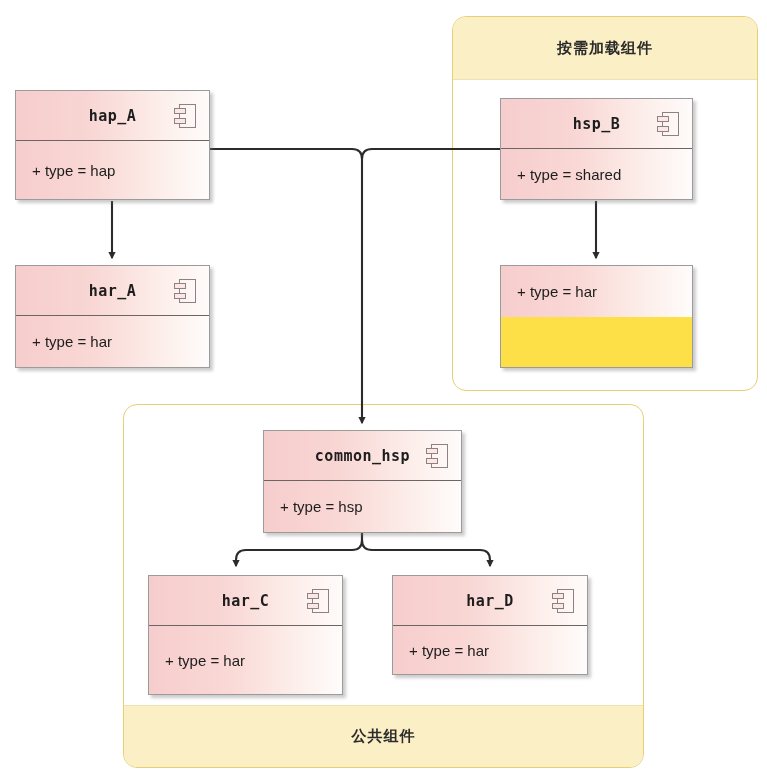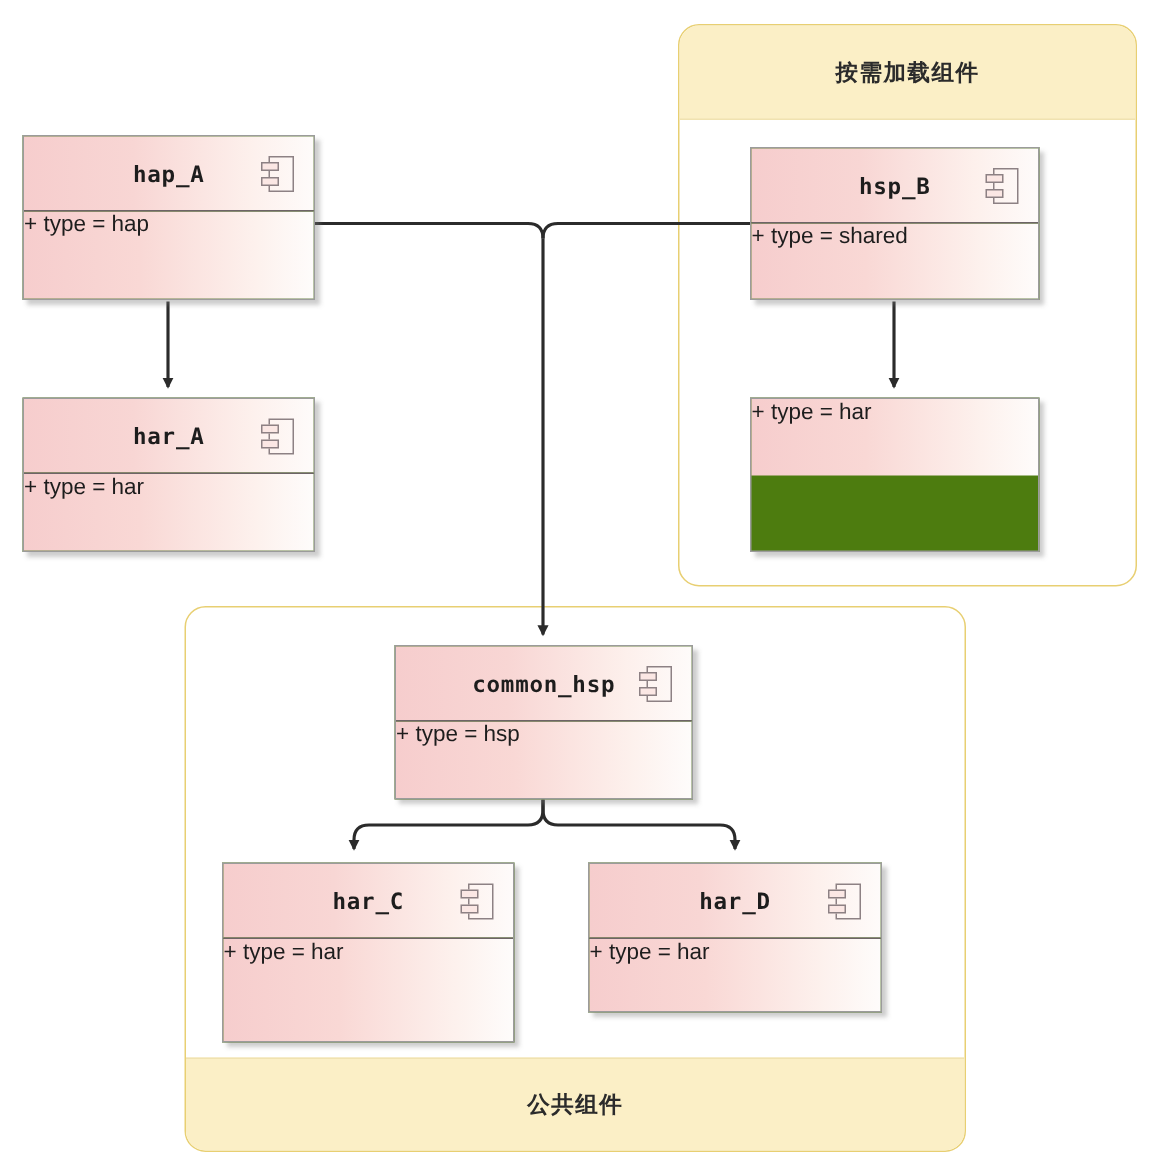--- a/index.html
+++ b/index.html
@@ -42,21 +42,21 @@
     font-family: "DejaVu Sans", "Liberation Sans", sans-serif;
   }
   .group-band.top { top: 0; height: 62px; border-bottom: 1.4px solid #f0e2b0; }
   .group-band.bottom { bottom: 0; height: 61px; border-top: 1.4px solid #f0e2b0; }
 
   
   .node {
     position: absolute;
     box-sizing: border-box;
     border: 1.3px solid #9b9b9b;
-    background: #4d7c0f;
+    background: #fde047;
     box-shadow: 3px 3px 3px rgba(120,120,120,0.38);
   }
   .node-header {
     position: relative;
     box-sizing: border-box;
     height: 50px;
     border-bottom: 1.6px solid #6d6466;
     background: linear-gradient(to right, #f6cdcd 0%, #f8d6d4 38%, #fdf0ec 78%, #fefbfa 100%);
     display: flex;
     align-items: center;
@@ -67,20 +67,22 @@
     font-size: 15px;
     font-weight: bold;
     letter-spacing: 0.5px;
     font-family: "DejaVu Sans Mono", "Liberation Mono", monospace;
   }
   .node-body {
     box-sizing: border-box;
     height: calc(100% - 50px);
     background: linear-gradient(to right, #f6cdcd 0%, #f9d8d5 40%, #fdf1ed 80%, #fefcfb 100%);
     display: flex;
+    align-items: center;
+    padding-left: 16px;
   }
   .node-attr {
     color: #1d1d1d;
     font-size: 15px;
     font-family: "Liberation Sans", sans-serif;
   }
 
   
   .comp-icon {
     position: absolute;

